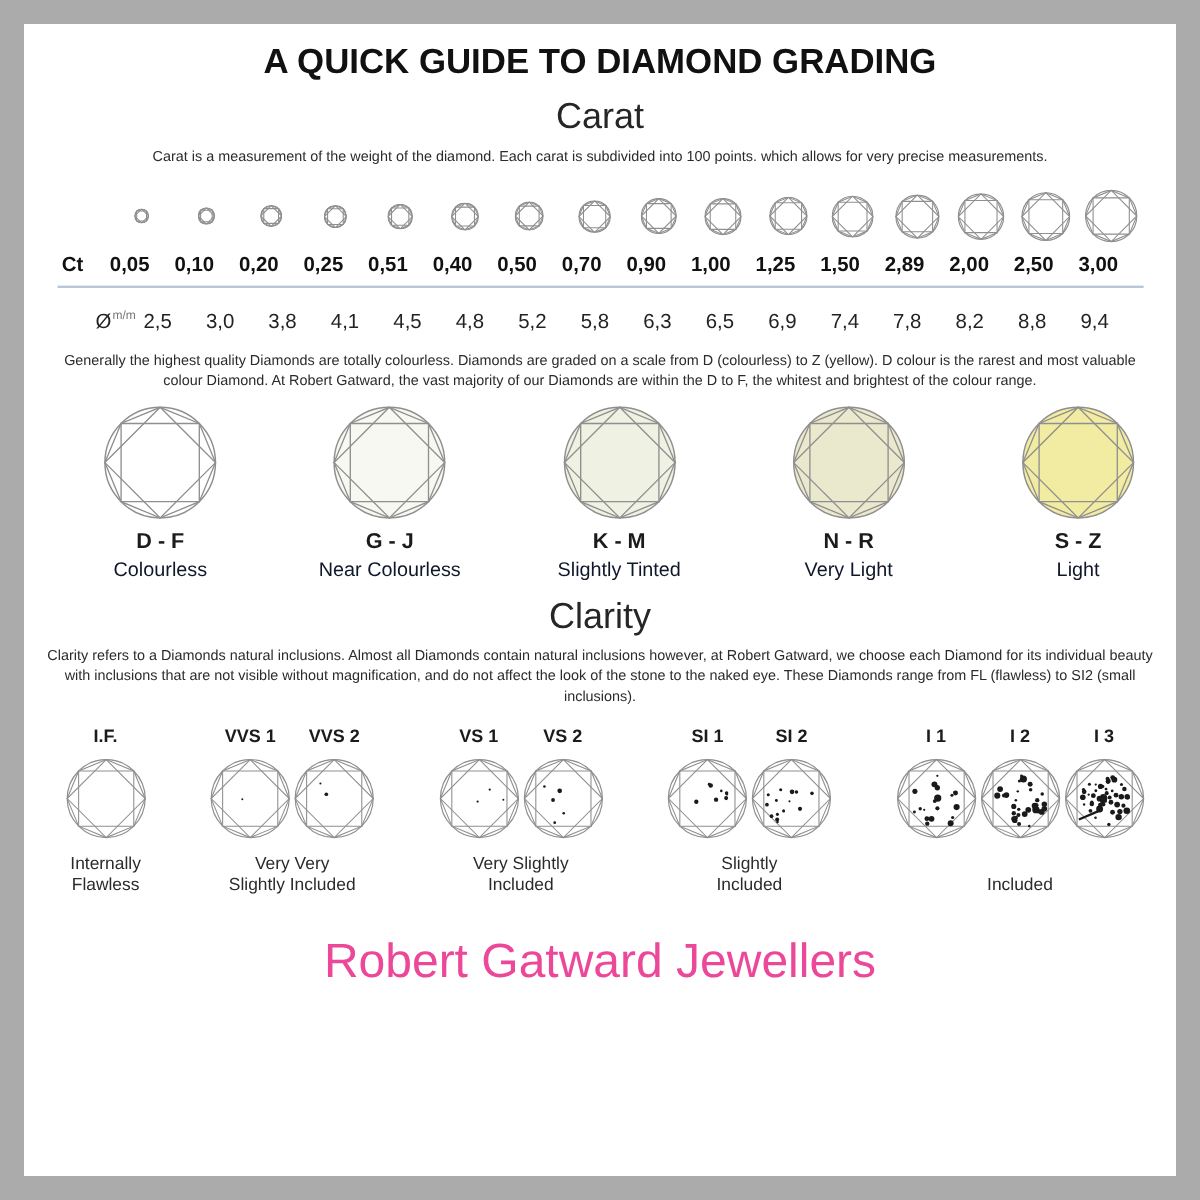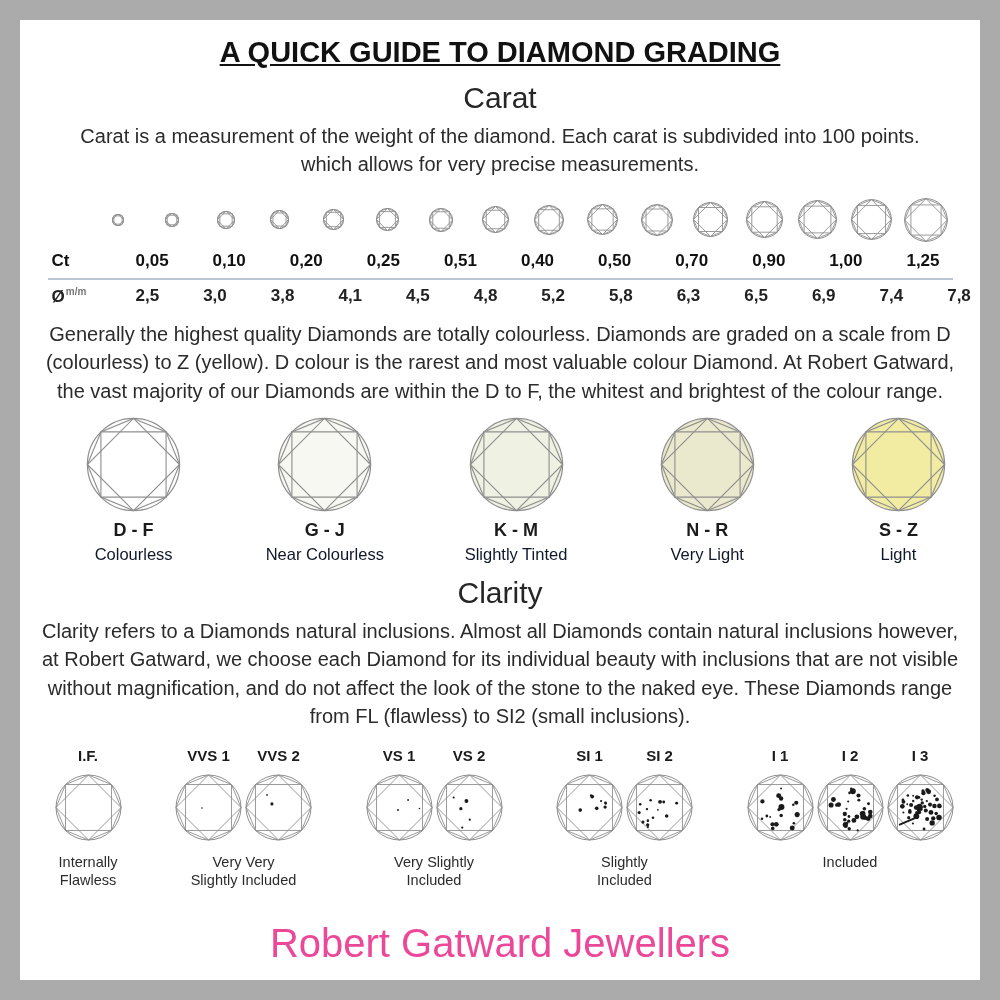--- a/index.html
+++ b/index.html
@@ -1,47 +1,47 @@
 <!DOCTYPE html>
 <html><head>
 <meta charset="utf-8">
 <style>
   html,body{margin:0;padding:0;}
   body{width:1000px;height:1000px;font-family:"Liberation Sans",sans-serif;}
   .page{width:1000px;height:1000px;background:#ababab;position:relative;box-sizing:border-box;}
   .sheet{position:absolute;left:20px;top:20px;width:960px;height:960px;background:#ffffff;
          box-sizing:border-box;padding:8px 18px 0 18px;color:#1f1f1f;overflow:hidden;}
-  .title{font-size:29px;font-weight:800;text-align:center;margin:8px 0 0 0;letter-spacing:0px;color:#111;text-decoration:underline;}
+  .title{font-size:29px;font-weight:800;text-align:center;margin:8px 0 0 0;letter-spacing:0px;color:#111;}
   .sec-head{font-size:30px;font-weight:400;text-align:center;margin:12px 0 0 0;color:#262626;}
-  .body-text{font-size:20px;line-height:1.42;text-align:center;margin:7px auto 0 auto;color:#2b2b2b;}
+  .body-text{font-size:12px;line-height:1.42;text-align:center;margin:7px auto 0 auto;color:#2b2b2b;}
   .carat-desc{max-width:855px;}
   .colour-desc{max-width:940px;}
   .clarity-desc{max-width:945px;}
 
   
   .scale-row{display:flex;align-items:center;margin:14px auto 0 auto;width:905px;height:54px;}
   .scale-spacer{width:44px;flex:none;}
   .scale-cell{flex:1;display:flex;justify-content:center;align-items:center;}
   .ctable{width:905px;margin:4px auto 0 auto;font-size:17px;}
-  .ctable-row{display:flex;align-items:baseline;height:27px;gap:44px;}
+  .ctable-row{display:flex;align-items:baseline;height:27px;}
   .ctable-row.ct{font-weight:700;border-bottom:2px solid #b9c6d4;color:#111;}
   .ctable-label{width:44px;flex:none;text-align:left;padding-left:4px;box-sizing:border-box;}
   .ctable-cell{flex:1;text-align:left;}
   .dia-unit{font-size:10px;vertical-align:super;color:#777;margin-left:1px;}
-  .ctable-row.mm{font-weight:700;color:#222;padding-top:6px;}
+  .ctable-row.mm{font-weight:400;color:#222;padding-top:18px;margin-left:28px;}
 
   
   .colour-row{display:flex;justify-content:flex-start;margin:12px auto 0 auto;width:956px;}
   .colour-item{flex:1;display:flex;flex-direction:column;align-items:center;}
   .colour-label{font-weight:700;font-size:18px;margin-top:8px;color:#1b1b1b;}
   .colour-name{font-size:16.5px;margin-top:4px;color:#0f172a;}
 
   
   .clarity-row{display:flex;justify-content:space-between;margin:16px auto 0 auto;width:910px;padding-left:8px;box-sizing:border-box;}
-  .clarity-group{display:flex;flex-direction:column;align-items:center;}
+  .clarity-group{display:flex;flex-direction:column;align-items:center;justify-content:space-between;}
   .clarity-items{display:flex;}
   .clarity-item{width:70px;display:flex;flex-direction:column;align-items:center;}
   .clarity-label{font-size:15px;font-weight:700;margin-bottom:10px;white-space:nowrap;color:#1b1b1b;}
   .clarity-caption{font-size:14.5px;margin-top:12px;text-align:center;white-space:pre-line;line-height:1.25;color:#2b2b2b;}
 
   .footer{font-size:40px;text-align:center;margin-top:32px;color:#ec4899;}
 </style>
 </head>
 <body>
 

